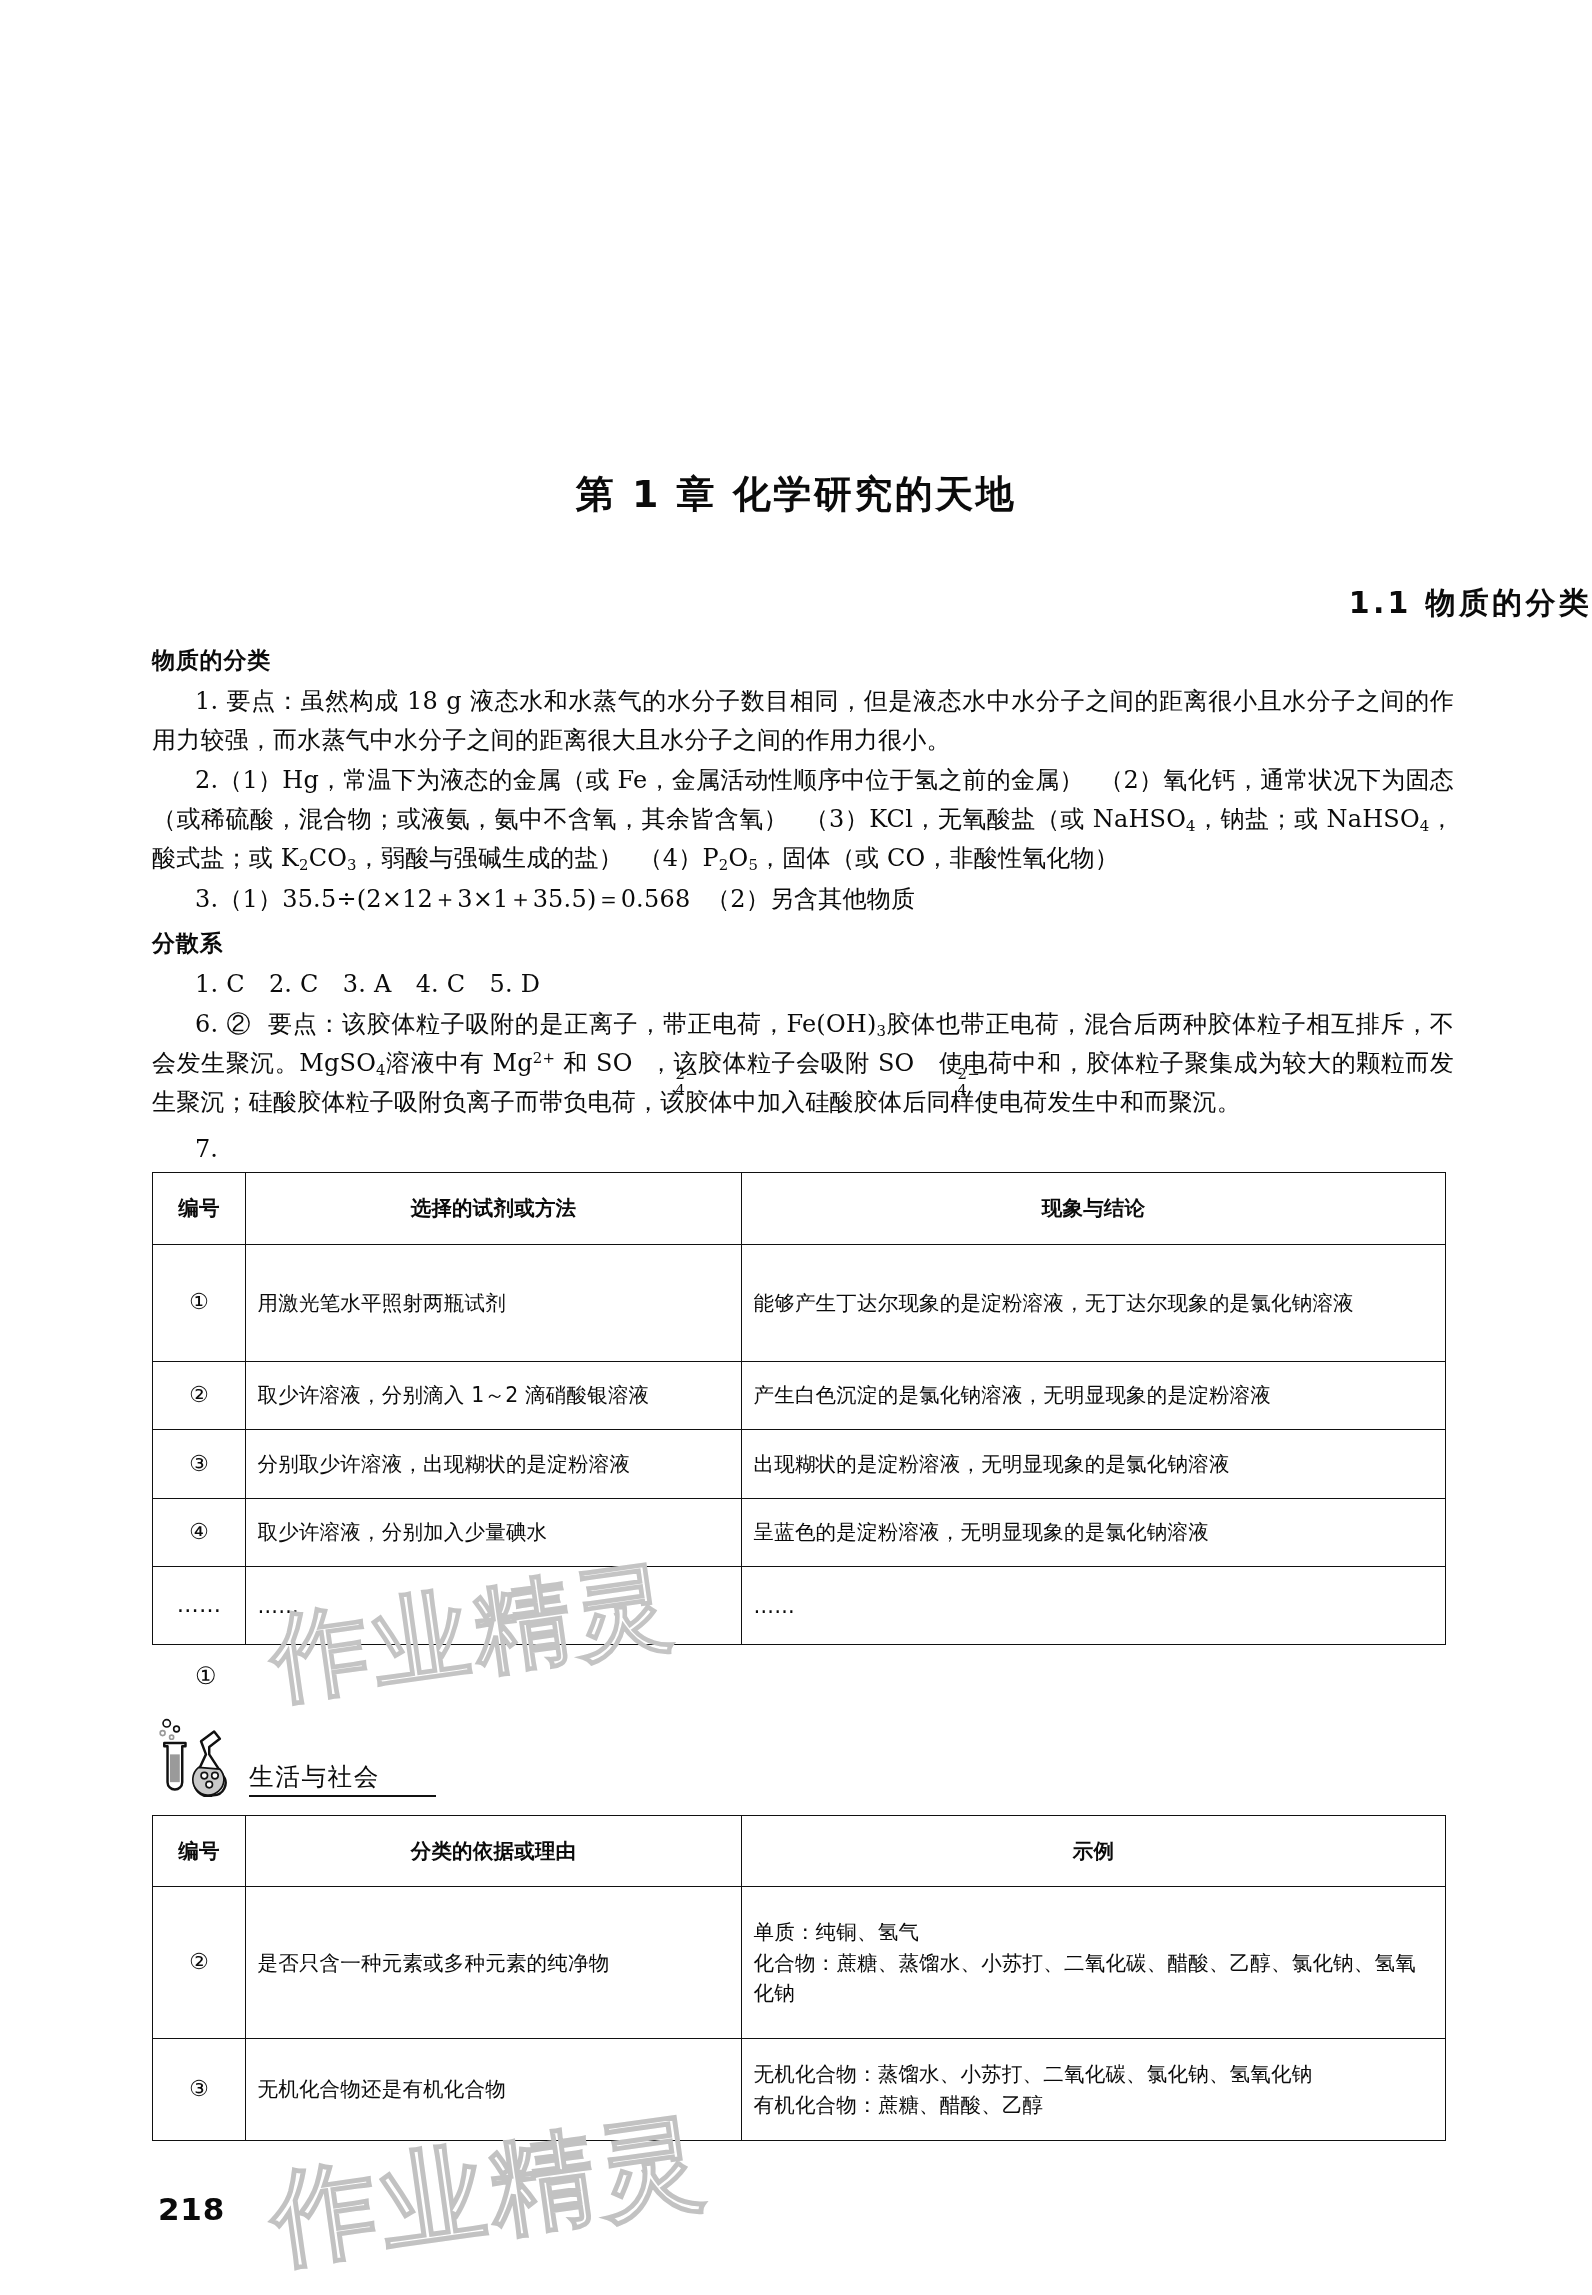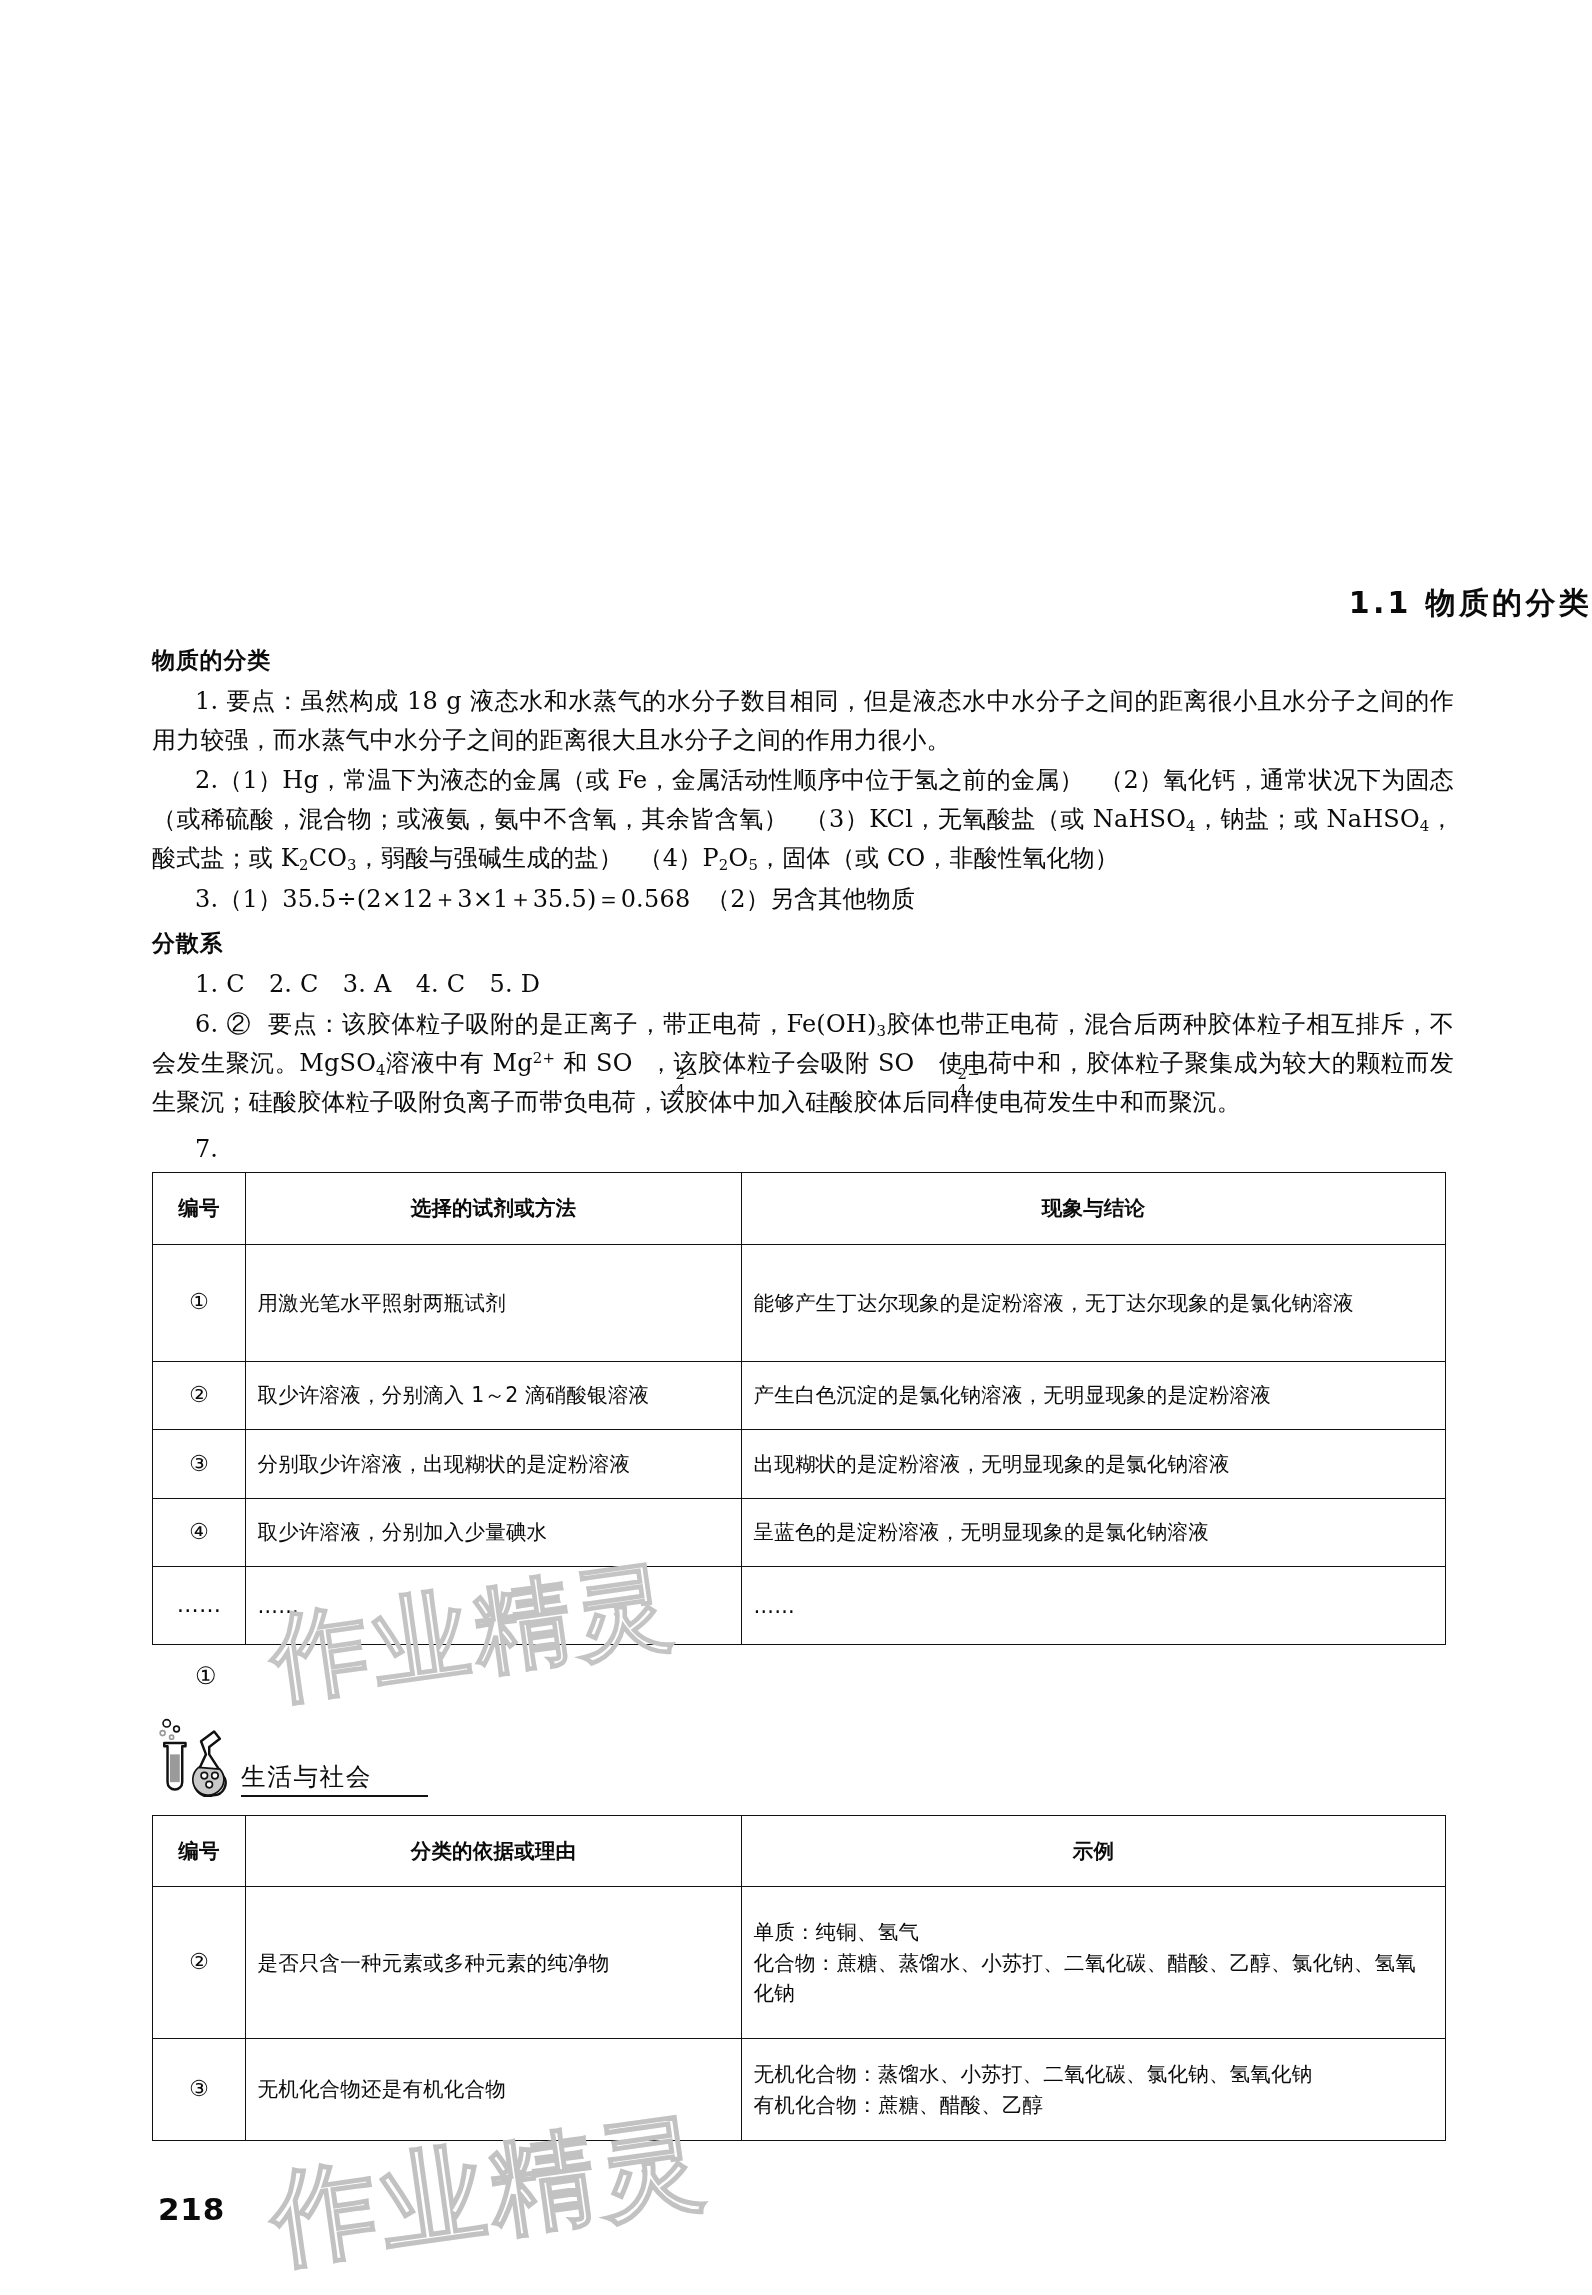--- a/index.html
+++ b/index.html
@@ -182,21 +182,21 @@
   .lone-mark {
     font-size: 24px;
     text-indent: 43px;
     margin: 14.7px 0 0 0;
     line-height: 1.4;
   }
 
   .life-society {
     display: flex;
     align-items: flex-end;
-    gap: 4px;
+    gap: 12px;
     margin: 18px 0 0 0;
     height: 85px;
   }
   .ls-icon {
     width: 85px;
     height: 82px;
     flex: 0 0 85px;
     position: relative;
   }
   .ls-label {
@@ -225,20 +225,21 @@
 </style>
 </head>
 <body>
 
 <div id="page">
 
   <div class="watermark wm-mid">作业精灵</div>
   <div class="watermark wm-bottom">作业精灵</div>
 
 
+  <div class="chapter-title">第 1 章   化学研究的天地</div>
   <div class="section-title">1.1   物质的分类</div>
 
   <div class="content">
 
     <div class="sub-head">物质的分类</div>
 
     <p class="para">1. 要点：虽然构成 18 g 液态水和水蒸气的水分子数目相同，但是液态水中水分子之间的距离很小且水分子之间的作用力较强，而水蒸气中水分子之间的距离很大且水分子之间的作用力很小。</p>
 
     <p class="para">2.（1）Hg，常温下为液态的金属（或 Fe，金属活动性顺序中位于氢之前的金属）&nbsp;&nbsp;（2）氧化钙，通常状况下为固态（或稀硫酸，混合物；或液氨，氨中不含氧，其余皆含氧）&nbsp;&nbsp;（3）KCl，无氧酸盐（或 NaHSO<sub>4</sub>，钠盐；或 NaHSO<sub>4</sub>，酸式盐；或 K<sub>2</sub>CO<sub>3</sub>，弱酸与强碱生成的盐）&nbsp;&nbsp;（4）P<sub>2</sub>O<sub>5</sub>，固体（或 CO，非酸性氧化物）</p>
 

